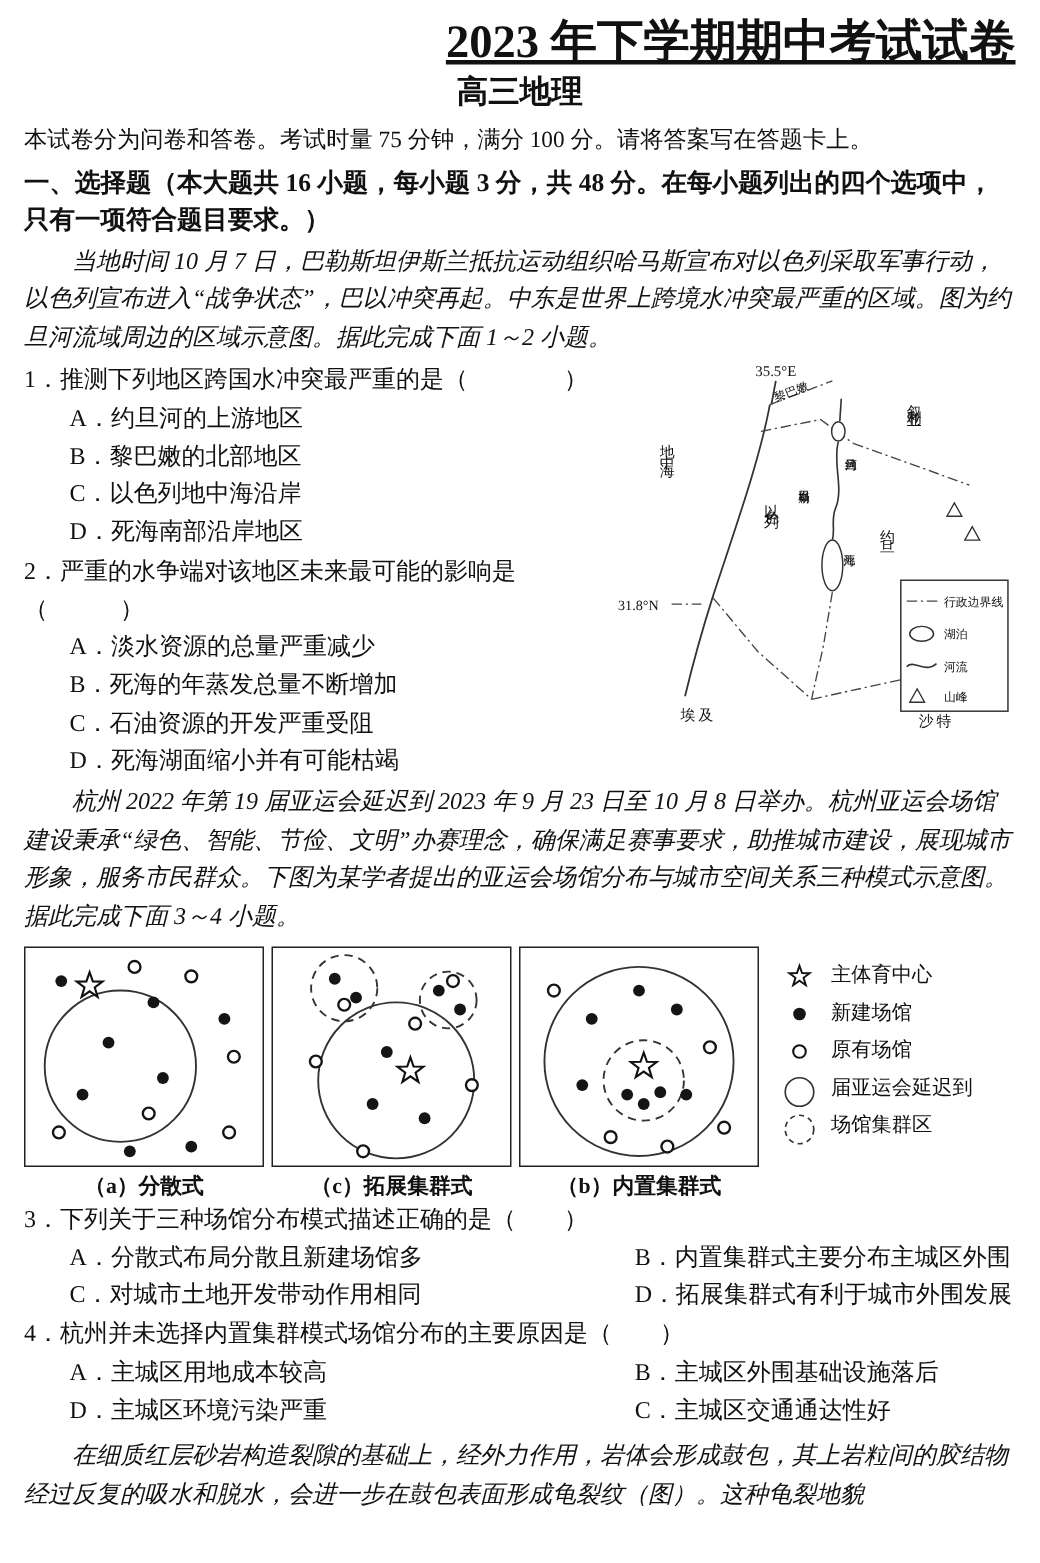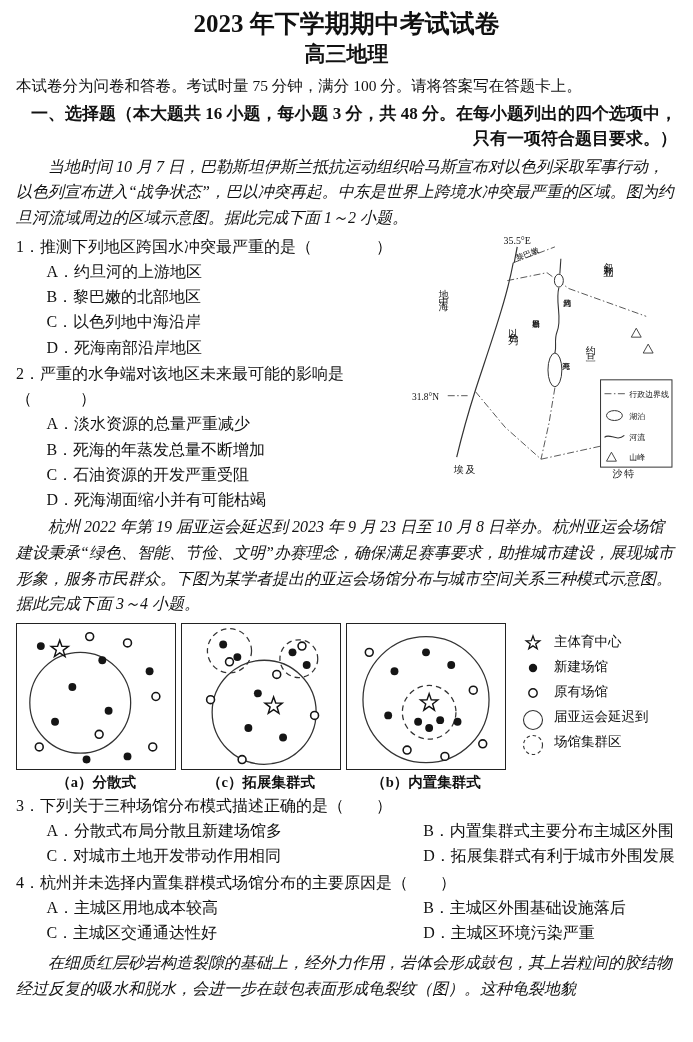--- a/index.html
+++ b/index.html
@@ -2,24 +2,24 @@
 <html><head>
 <meta charset="utf-8">
 <style>
   * { margin:0; padding:0; box-sizing:border-box; }
   html,body { background:#fff; }
   body {
     width:693px; height:1042px; overflow:hidden; position:relative;
     font-family:"Liberation Serif","DejaVu Serif",serif; color:#111;
   }
   .page { padding:8px 16px 0 16px; }
-  h1 { text-align:center; font-size:25px; font-weight:bold; line-height:1.3; }
+  h1 { text-align:right; font-size:31px; font-weight:bold; line-height:1.3;text-decoration:underline; }
   h2 { text-align:center; font-size:21px; font-weight:bold; line-height:1.25; }
   .intro { font-size:15.5px; line-height:1.55; margin-top:7px; }
-  .section { font-size:17px; font-weight:bold; line-height:1.5; margin-top:3px;text-align:right; }
+  .section { font-size:17px; font-weight:bold; line-height:1.5; margin-top:3px; }
   .passage { font-size:16px; font-style:italic; line-height:1.6; text-indent:2em; margin-top:2px; }
   .q-row { display:flex; margin-top:2px; }
   .q-col { flex:1 1 auto; min-width:0; padding-right:4px; }
   .stem { font-size:16px; line-height:1.58; }
   .opt  { font-size:16px; line-height:1.58; padding-left:1.9em; }
   .question { margin-top:1px; }
   .map-fig { flex:0 0 268px; margin:0; }
   .map-fig svg { display:block; }
   svg text { fill:#111; font-family:"Liberation Serif","DejaVu Serif",serif; }
   .vt { writing-mode:vertical-rl; text-orientation:upright; }
@@ -236,20 +236,20 @@
       <p class="opt">C．对城市土地开发带动作用相同</p>
       <p class="opt">D．拓展集群式有利于城市外围发展</p>
     </div>
   </div>
 
   <div class="question">
     <p class="stem">4．杭州并未选择内置集群模式场馆分布的主要原因是（　　）</p>
     <div class="grid-opts">
       <p class="opt">A．主城区用地成本较高</p>
       <p class="opt">B．主城区外围基础设施落后</p>
+      <p class="opt">D．主城区环境污染严重</p>
       <p class="opt">C．主城区交通通达性好</p>
-      <p class="opt">D．主城区环境污染严重</p>
     </div>
   </div>
 
   <p class="passage last">在细质红层砂岩构造裂隙的基础上，经外力作用，岩体会形成鼓包，其上岩粒间的胶结物经过反复的吸水和脱水，会进一步在鼓包表面形成龟裂纹（图）。这种龟裂地貌</p>
 
 </div>
 
 </body></html>

